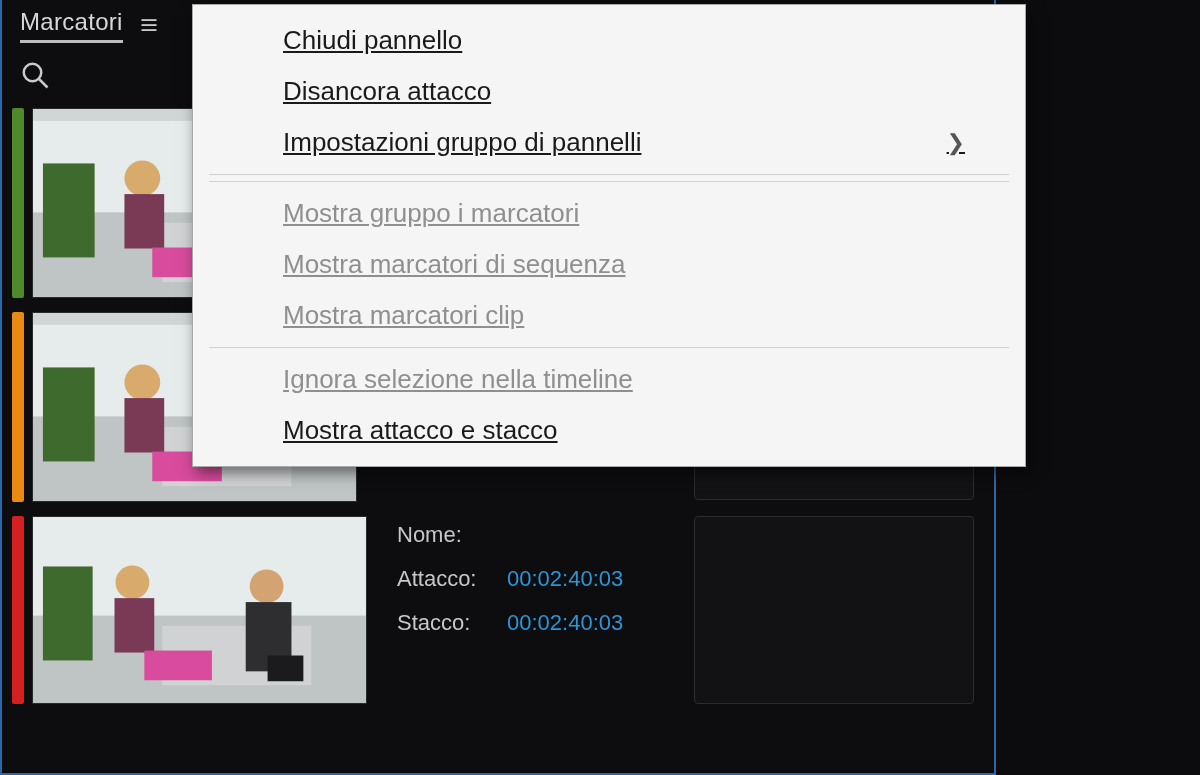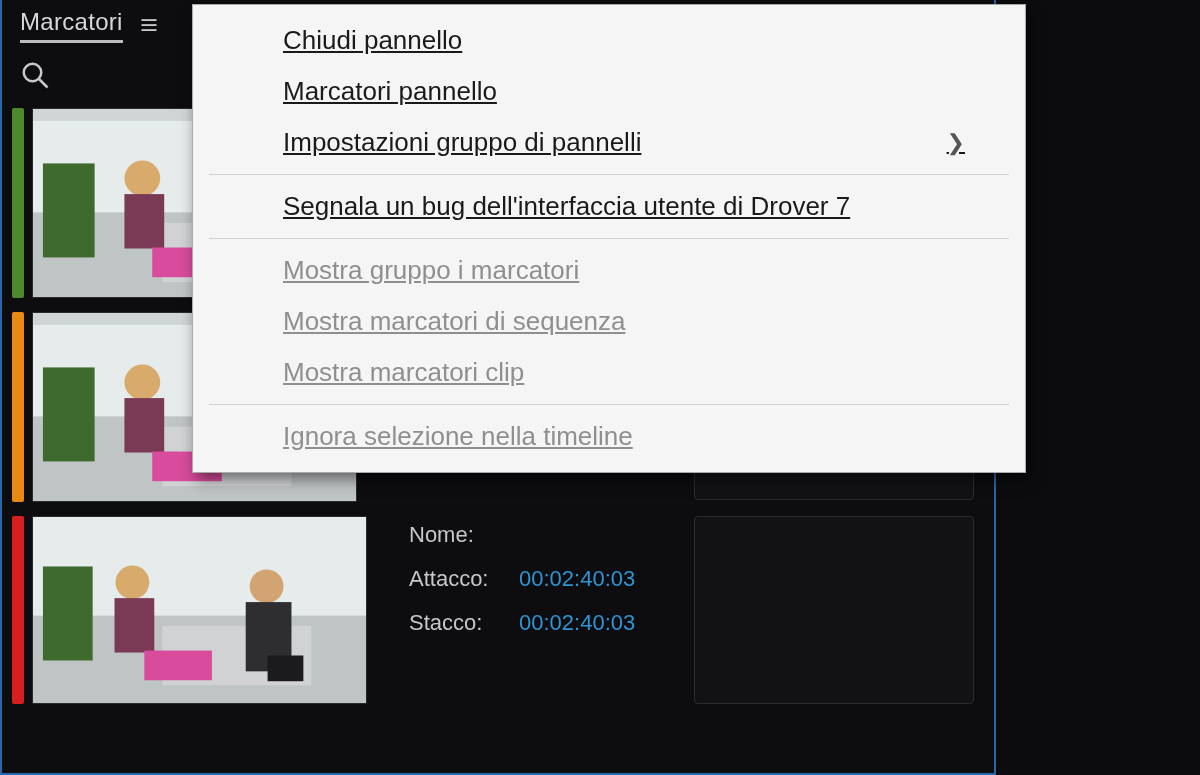--- a/index.html
+++ b/index.html
@@ -75,21 +75,21 @@
   .thumb {
     width: 325px; height: 190px;
     border: 1px solid #2a2a2a;
     background: #1a1a1a;
     position: relative; overflow: hidden;
   }
   .thumb.wide { width: 335px; height: 188px; }
   .thumb svg { width: 100%; height: 100%; display: block; }
 
   .marker-details {
-    margin-left: 42px;
+    margin-left: 30px;
     padding-top: 6px;
     color: #c9c9c9;
     font-size: 22px;
   }
   .marker-details .row { margin-bottom: 18px; display: flex; }
   .marker-details .label { width: 110px; color: #c7c7c7; }
   .marker-details .timecode { color: #2e94d4; }
 
   .marker-right-blank {
     margin-left: auto;
@@ -222,39 +222,39 @@
       <div class="marker-right-blank"></div>
     </div>
 
   </div>
 
   <div class="context-menu">
     <div class="menu-item">
         <span>Chiudi pannello</span>
       </div>
     <div class="menu-item">
-        <span>Marcatori pannello</span>
+        <span>Disancora attacco</span>
       </div>
     <div class="menu-item">
       <span>Impostazioni gruppo di pannelli</span>
       <span class="submenu-arrow">❯</span>
     </div>
     <div class="menu-sep"></div>
-    <div class="menu-item">
-        <span>Segnala un bug dell'interfaccia utente di Drover 7</span>
-      </div>
     <div class="menu-sep"></div>
     <div class="menu-item disabled">
         <span>Mostra gruppo i marcatori</span>
       </div>
     <div class="menu-item disabled">
         <span>Mostra marcatori di sequenza</span>
       </div>
     <div class="menu-item disabled">
         <span>Mostra marcatori clip</span>
       </div>
     <div class="menu-sep"></div>
     <div class="menu-item disabled">
         <span>Ignora selezione nella timeline</span>
       </div>
+    <div class="menu-item">
+        <span>Mostra attacco e stacco</span>
+      </div>
   </div>
 
 </div>
 
 </body></html>

